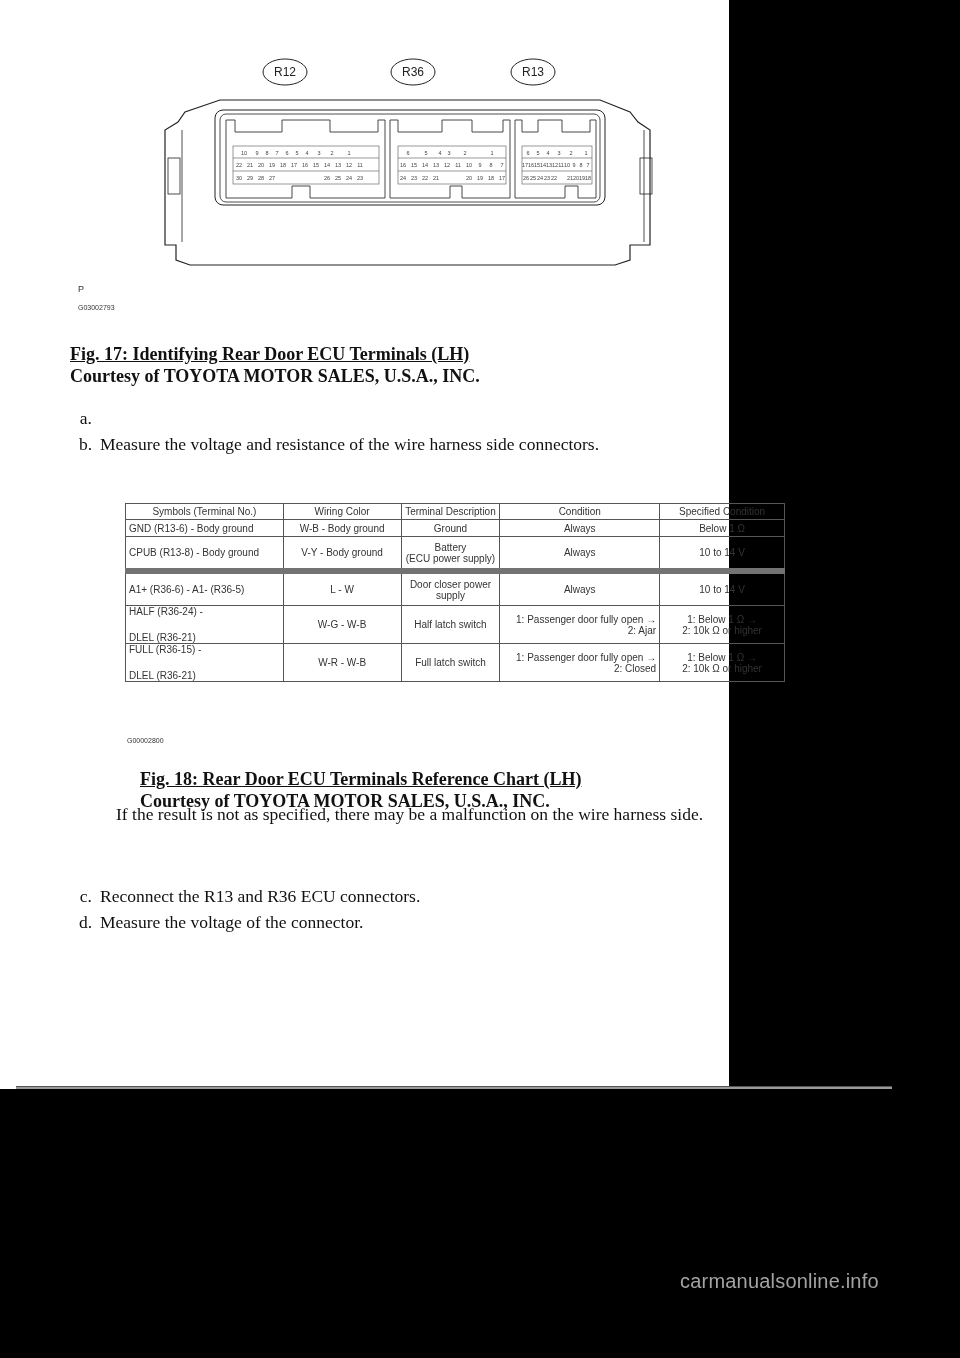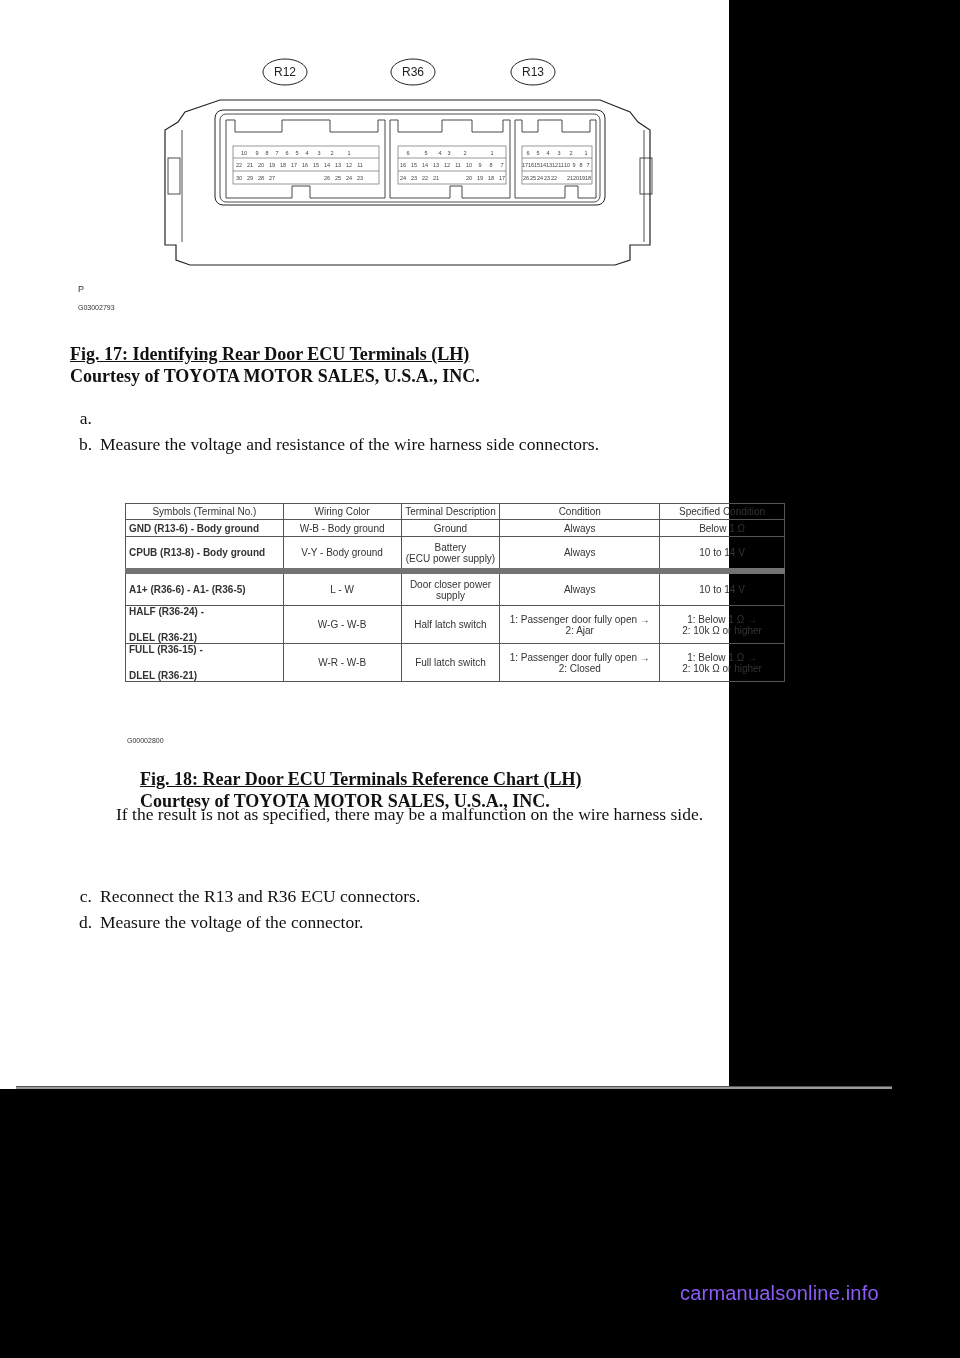--- a/index.html
+++ b/index.html
@@ -9,21 +9,21 @@
   }
   .page {
     position: absolute; left: 0; top: 0; width: 729px; height: 1089px; background: #fff;
   }
   .bottom-rule {
     position: absolute; left: 16px; top: 1086px; width: 876px; height: 3px;
     background: #9a9a9a; border-top: 1px solid #555; box-sizing: border-box;
   }
   .watermark {
     position: absolute; left: 680px; top: 1270px; font-family: "Liberation Sans", sans-serif;
-    font-size: 20px; color: #8b5cf6; letter-spacing: 0.2px; margin-top: 12px;
+    font-size: 20px; color: #a3a3a3; letter-spacing: 0.2px;
   }
 
   
   .figure1 { position: absolute; left: 160px; top: 50px; width: 600px; height: 220px; }
   .fig-code {
     position: absolute; font-family: "Liberation Sans", sans-serif; font-size: 7px; color: #333;
   }
   .fig-p { position: absolute; left: 78px; top: 284px; font-family: "Liberation Sans", sans-serif; font-size: 9px; color: #333; }
 
   .caption {
@@ -38,25 +38,25 @@
   
   .spec-table {
     position: absolute; left: 125px; top: 503px; width: 660px;
     border-collapse: collapse; font-family: "Liberation Sans", sans-serif; font-size: 10px; color: #333;
     border: 1.5px solid #333;
   }
   .spec-table th, .spec-table td {
     border: 1px solid #555; padding: 0 3px; text-align: center; vertical-align: middle; font-weight: normal;
   }
   .spec-table th { height: 15px; }
-  .spec-table td.sym { text-align: left; font-weight: bold; }
+  .spec-table td.sym { text-align: left; }
   .spec-table tr.thick-top td { border-top: 6px solid #737373; }
   .spec-table .r-sm td { height: 16px; }
   .spec-table .r-md td { height: 31px; }
-  .spec-table .lft { text-align: center; }
+  .spec-table .lft { text-align: right; }
   .spec-table .ind { display: block; text-align: left; margin-top: 15px; }
   .table-code { left: 127px; top: 737px; }
 </style>
 </head>
 <body>
 
 <div class="page">
 
   <svg class="figure1" viewBox="0 0 600 220" width="600" height="220">
     <g fill="none" stroke="#222" stroke-width="1.2">

